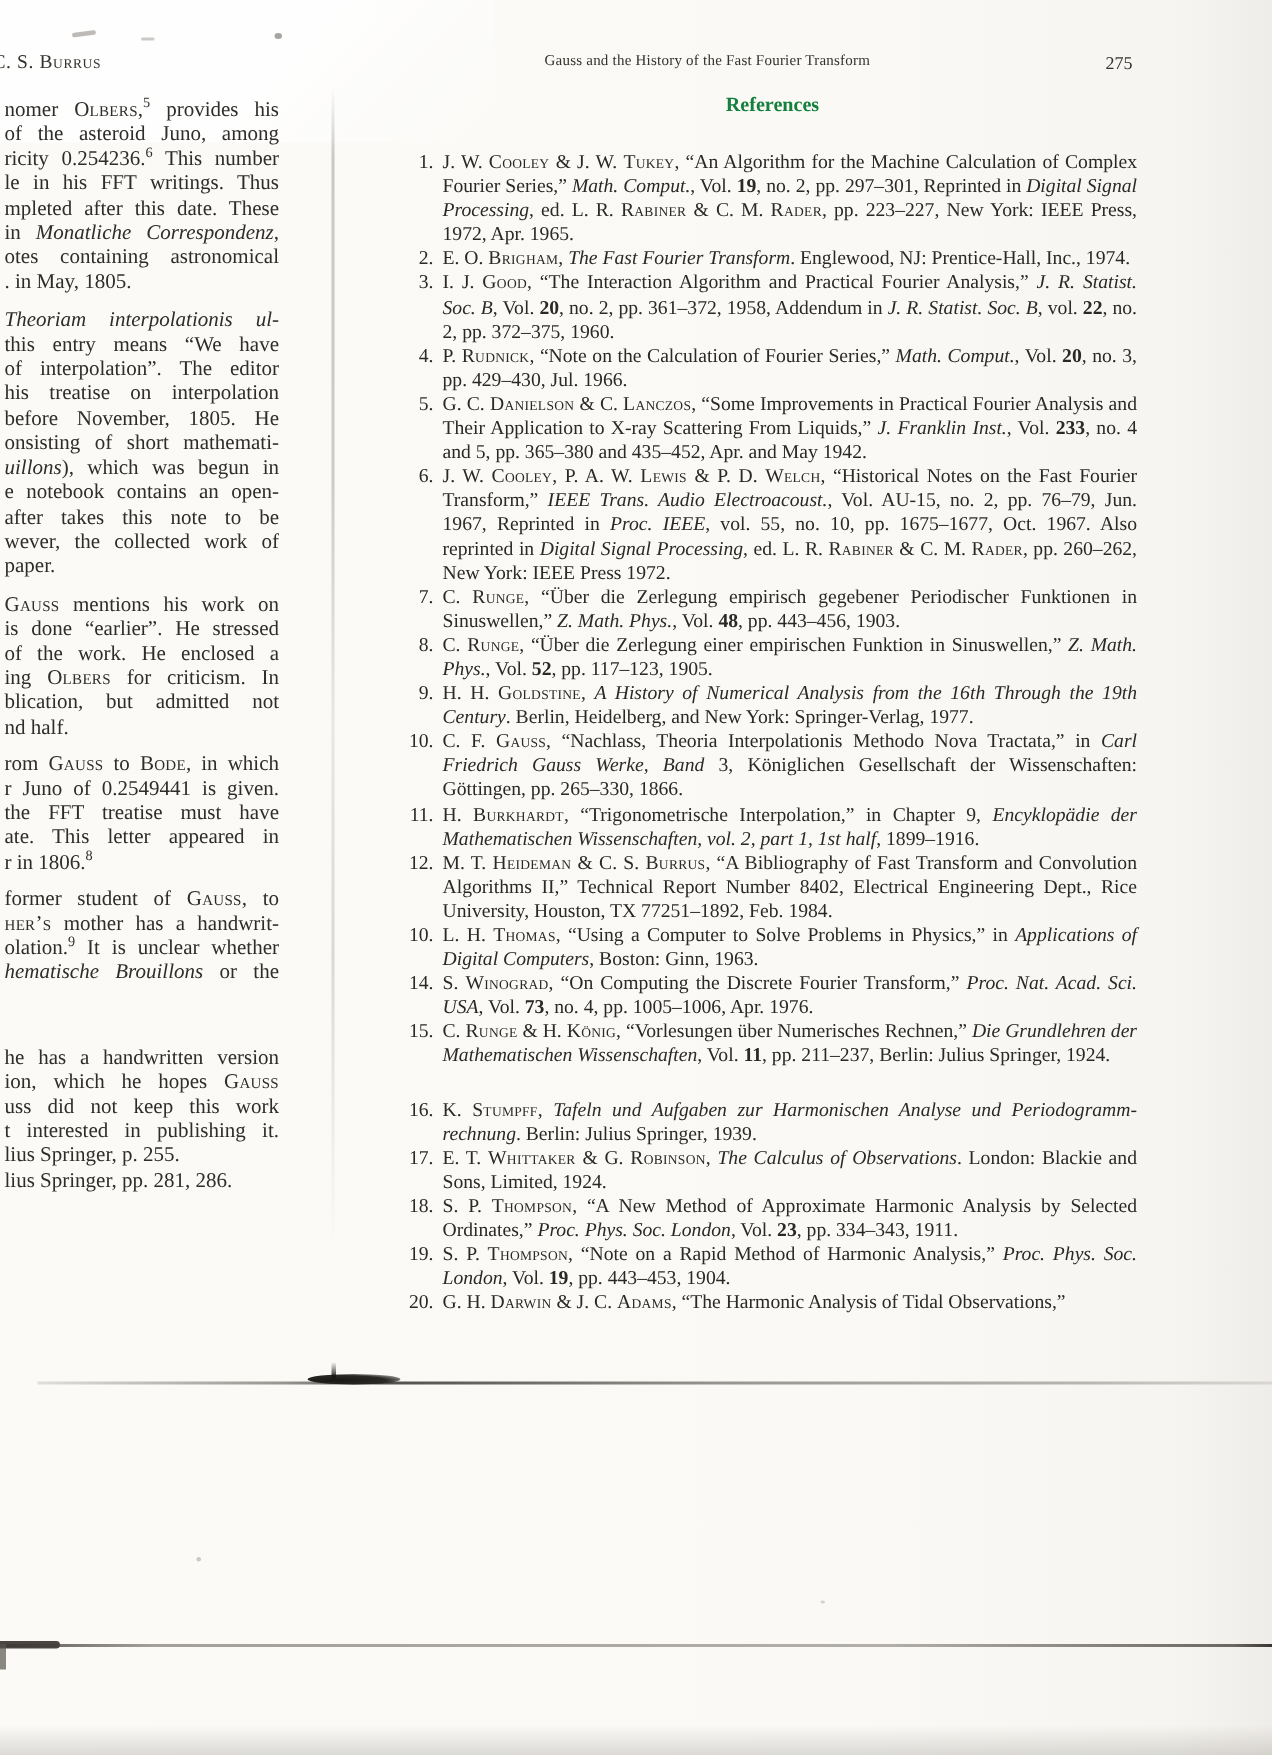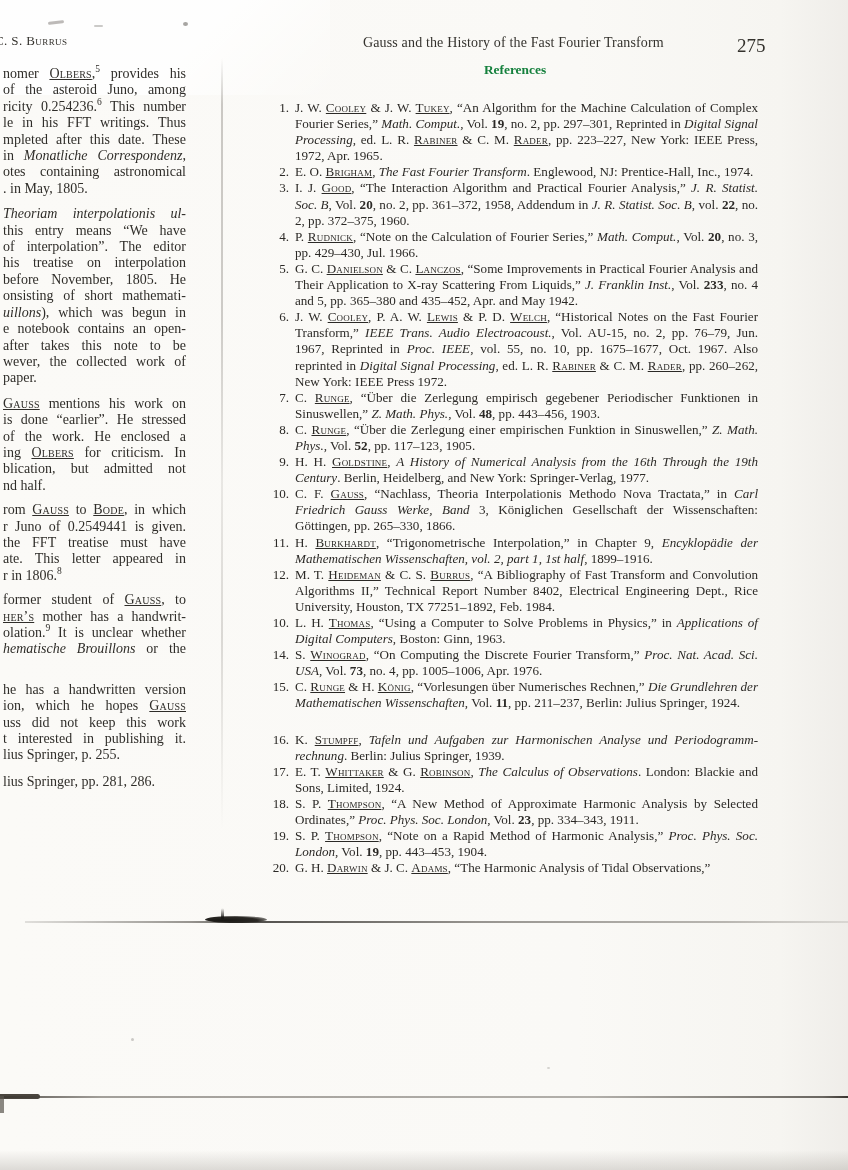--- a/index.html
+++ b/index.html
@@ -30,33 +30,33 @@
   .bedge-cap{left:0;top:1094px;width:40px;height:5px;background:#4a453e;border-radius:0 3px 3px 0;}
   .bedge{left:0;top:1096px;width:848px;height:2px;
     background:linear-gradient(90deg,rgba(60,56,50,.85) 0%,rgba(90,85,78,.55) 12%,rgba(90,85,78,.45) 70%,rgba(60,56,50,.75) 97%,#3a3530 100%);}
   .ledge{left:0;top:1096px;width:4px;height:17px;background:rgba(90,85,78,.7);}
   .bshade{left:0;top:1150px;width:848px;height:20px;
     background:linear-gradient(180deg,rgba(150,145,138,0) 0%,rgba(150,145,138,.3) 100%);}
   .speck1{left:131px;top:1038px;width:3px;height:3px;background:rgba(60,56,50,.25);border-radius:50%;}
   .speck2{left:547px;top:1067px;width:3px;height:2px;background:rgba(60,56,50,.2);border-radius:50%;}
   
   .rh-author{left:-5px;top:33px;font-size:13px;font-variant:small-caps;letter-spacing:.4px;color:#34322d;}
-  .rh-title{left:363px;top:35px;font-size:14px;letter-spacing:.15px;color:#34322d;white-space:nowrap;}
-  .rh-page{left:737px;top:35px;font-size:19px;color:#34322d;}
+  .rh-title{left:363px;top:35px;font-size:10px;letter-spacing:.15px;color:#34322d;white-space:nowrap;}
+  .rh-page{left:737px;top:35px;font-size:12px;color:#34322d;}
   
   .refs-heading{left:295px;top:62px;width:440px;text-align:center;font-weight:bold;font-size:13.4px;color:#15803d;}
   
   .left-col{left:3px;top:66px;width:183px;font-size:14px;line-height:16.4px;color:#2f2d29;}
   .lcline{white-space:nowrap;}
   .lcline.just{white-space:normal;text-align:justify;text-align-last:justify;}
   
   .refs{left:295px;top:100px;width:463px;font-size:13.1px;line-height:16.1px;text-align:justify;color:#2b2926;}
   .refitem{position:relative;}
   .refnum{position:absolute;left:-26px;width:20px;text-align:right;}
-  .sc{font-variant:small-caps;letter-spacing:.2px;text-decoration:underline;}
+  .sc{font-variant:small-caps;letter-spacing:.2px;}
   .it{font-style:italic;}
   .bd{font-weight:bold;}
   .sup{vertical-align:super;font-size:.68em;line-height:0;}
 </style>
 </head>
 <body>
 
 <div class="abs tl-light"></div>
 <div class="abs smudge1"></div>
 <div class="abs smudge2"></div>
@@ -106,26 +106,26 @@
     <div class="lcline"><span>nd half.</span></div>
     <div class="lcline just" style="margin-top: 8px;"><span>rom </span><span class="sc">Gauss</span><span> to </span><span class="sc">Bode</span><span>, in which</span></div>
     <div class="lcline just"><span>r Juno of 0.2549441 is given.</span></div>
     <div class="lcline just"><span>the FFT treatise must have</span></div>
     <div class="lcline just"><span>ate. This letter appeared in</span></div>
     <div class="lcline"><span>r in 1806.</span><span class="sup">8</span></div>
     <div class="lcline just" style="margin-top: 8px;"><span>former student of </span><span class="sc">Gauss</span><span>, to</span></div>
     <div class="lcline just"><span class="sc">her’s</span><span> mother has a handwrit-</span></div>
     <div class="lcline just"><span>olation.</span><span class="sup">9</span><span> It is unclear whether</span></div>
     <div class="lcline just"><span class="it">hematische Brouillons</span><span> or the</span></div>
-    <div class="lcline just" style="margin-top: 24px;"><span>he has a handwritten version</span></div>
+    <div class="lcline just" style="margin-top: 40px;"><span>he has a handwritten version</span></div>
     <div class="lcline just"><span>ion, which he hopes </span><span class="sc">Gauss</span></div>
     <div class="lcline just"><span>uss did not keep this work</span></div>
     <div class="lcline just"><span>t interested in publishing it.</span></div>
     <div class="lcline" style="margin-top: 0;"><span>lius Springer, p. 255.</span></div>
-    <div class="lcline" style="margin-top: 10px;"><span>lius Springer, pp. 281, 286.</span></div>
+    <div class="lcline" style=""><span>lius Springer, pp. 281, 286.</span></div>
   </div>
 
 <div class="abs refs">
     <div class="refitem"><span class="refnum">1.</span><span><span>J. W. </span><span class="sc">Cooley</span><span> &amp; J. W. </span><span class="sc">Tukey</span><span>, “An Algorithm for the Machine Calculation of Complex Fourier Series,” </span><span class="it">Math. Comput.</span><span>, Vol. </span><span class="bd">19</span><span>, no. 2, pp. 297–301, Reprinted in </span><span class="it">Digital Signal Processing</span><span>, ed. L. R. </span><span class="sc">Rabiner</span><span> &amp; C. M. </span><span class="sc">Rader</span><span>, pp. 223–227, New York: IEEE Press, 1972, Apr. 1965.</span></span></div>
     <div class="refitem"><span class="refnum">2.</span><span><span>E. O. </span><span class="sc">Brigham</span><span>, </span><span class="it">The Fast Fourier Transform</span><span>. Englewood, NJ: Prentice-Hall, Inc., 1974.</span></span></div>
     <div class="refitem"><span class="refnum">3.</span><span><span>I. J. </span><span class="sc">Good</span><span>, “The Interaction Algorithm and Practical Fourier Analysis,” </span><span class="it">J. R. Statist. Soc. B</span><span>, Vol. </span><span class="bd">20</span><span>, no. 2, pp. 361–372, 1958, Addendum in </span><span class="it">J. R. Statist. Soc. B</span><span>, vol. </span><span class="bd">22</span><span>, no. 2, pp. 372–375, 1960.</span></span></div>
     <div class="refitem"><span class="refnum">4.</span><span><span>P. </span><span class="sc">Rudnick</span><span>, “Note on the Calculation of Fourier Series,” </span><span class="it">Math. Comput.</span><span>, Vol. </span><span class="bd">20</span><span>, no. 3, pp. 429–430, Jul. 1966.</span></span></div>
     <div class="refitem"><span class="refnum">5.</span><span><span>G. C. </span><span class="sc">Danielson</span><span> &amp; C. </span><span class="sc">Lanczos</span><span>, “Some Improvements in Practical Fourier Analysis and Their Application to X-ray Scattering From Liquids,” </span><span class="it">J. Franklin Inst.</span><span>, Vol. </span><span class="bd">233</span><span>, no. 4 and 5, pp. 365–380 and 435–452, Apr. and May 1942.</span></span></div>
     <div class="refitem"><span class="refnum">6.</span><span><span>J. W. </span><span class="sc">Cooley</span><span>, P. A. W. </span><span class="sc">Lewis</span><span> &amp; P. D. </span><span class="sc">Welch</span><span>, “Historical Notes on the Fast Fourier Transform,” </span><span class="it">IEEE Trans. Audio Electroacoust.</span><span>, Vol. AU-15, no. 2, pp. 76–79, Jun. 1967, Reprinted in </span><span class="it">Proc. IEEE</span><span>, vol. 55, no. 10, pp. 1675–1677, Oct. 1967. Also reprinted in </span><span class="it">Digital Signal Processing</span><span>, ed. L. R. </span><span class="sc">Rabiner</span><span> &amp; C. M. </span><span class="sc">Rader</span><span>, pp. 260–262, New York: IEEE Press 1972.</span></span></div>
     <div class="refitem"><span class="refnum">7.</span><span><span>C. </span><span class="sc">Runge</span><span>, “Über die Zerlegung empirisch gegebener Periodischer Funktionen in Sinuswellen,” </span><span class="it">Z. Math. Phys.</span><span>, Vol. </span><span class="bd">48</span><span>, pp. 443–456, 1903.</span></span></div>

